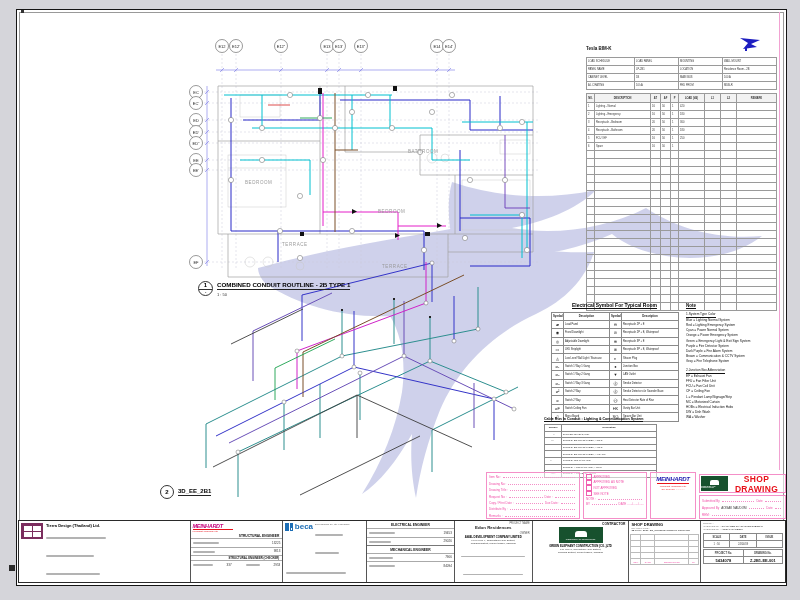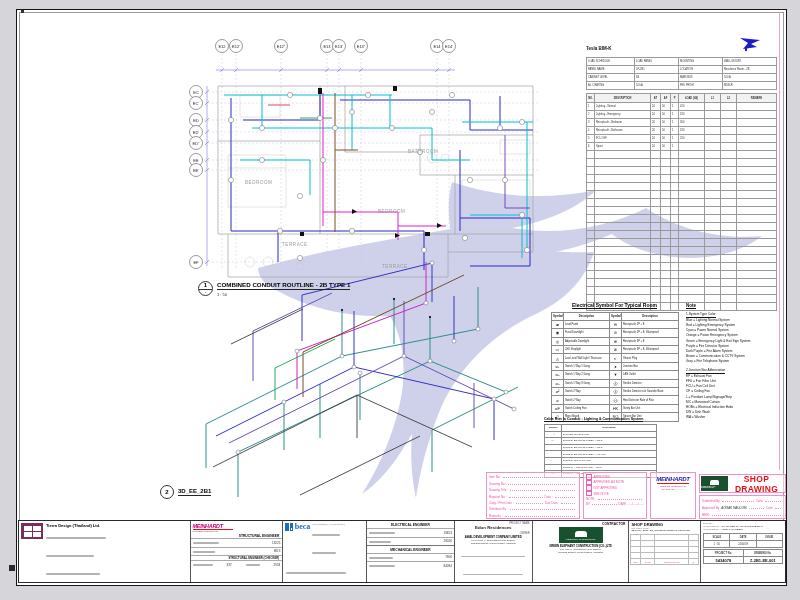--- a/index.html
+++ b/index.html
@@ -1067,21 +1067,21 @@
         </div>
       <div class="hdr" style="font-size:2.8px;text-align:right;padding-right:3px;border-top:0.4px solid #aaa;">STRUCTURAL ENGINEER (CHECKER)</div>
       <div class="nrow">
           <span><span class="sm" style="width:20px;"></span></span>
           <span>337</span>
           <span><span class="sm" style="width:14px;"></span></span>
           <span>2953</span>
         </div>
     </div>
 
-    <div class="tbcol" style="width:84px;font-family:Liberation Serif, serif;">
+    <div class="tbcol" style="width:84px;">
       <div style="display:flex;padding:2px;align-items:flex-start;">
         <div style="width:8px;height:8px;flex:none;display:grid;grid-template-columns:1fr 1fr;grid-template-rows:1fr 1fr;gap:0.8px;">
           <div style="background:#1b6db5;"></div>
             <div style="background:#1b6db5;"></div>
             <div style="background:#1b6db5;"></div>
             <div style="background:#fff;border:0.4px solid #1b6db5;"></div>
         </div>
         <div style="font-size:8px;font-weight:bold;color:#1b6db5;line-height:8px;margin-left:1.5px;">beca</div>
         <div style="margin-left:2px;flex:1;">
           <div style="font-size:2px;color:#555;">Beca (Thailand) Co., Ltd. (Head Office)</div>

